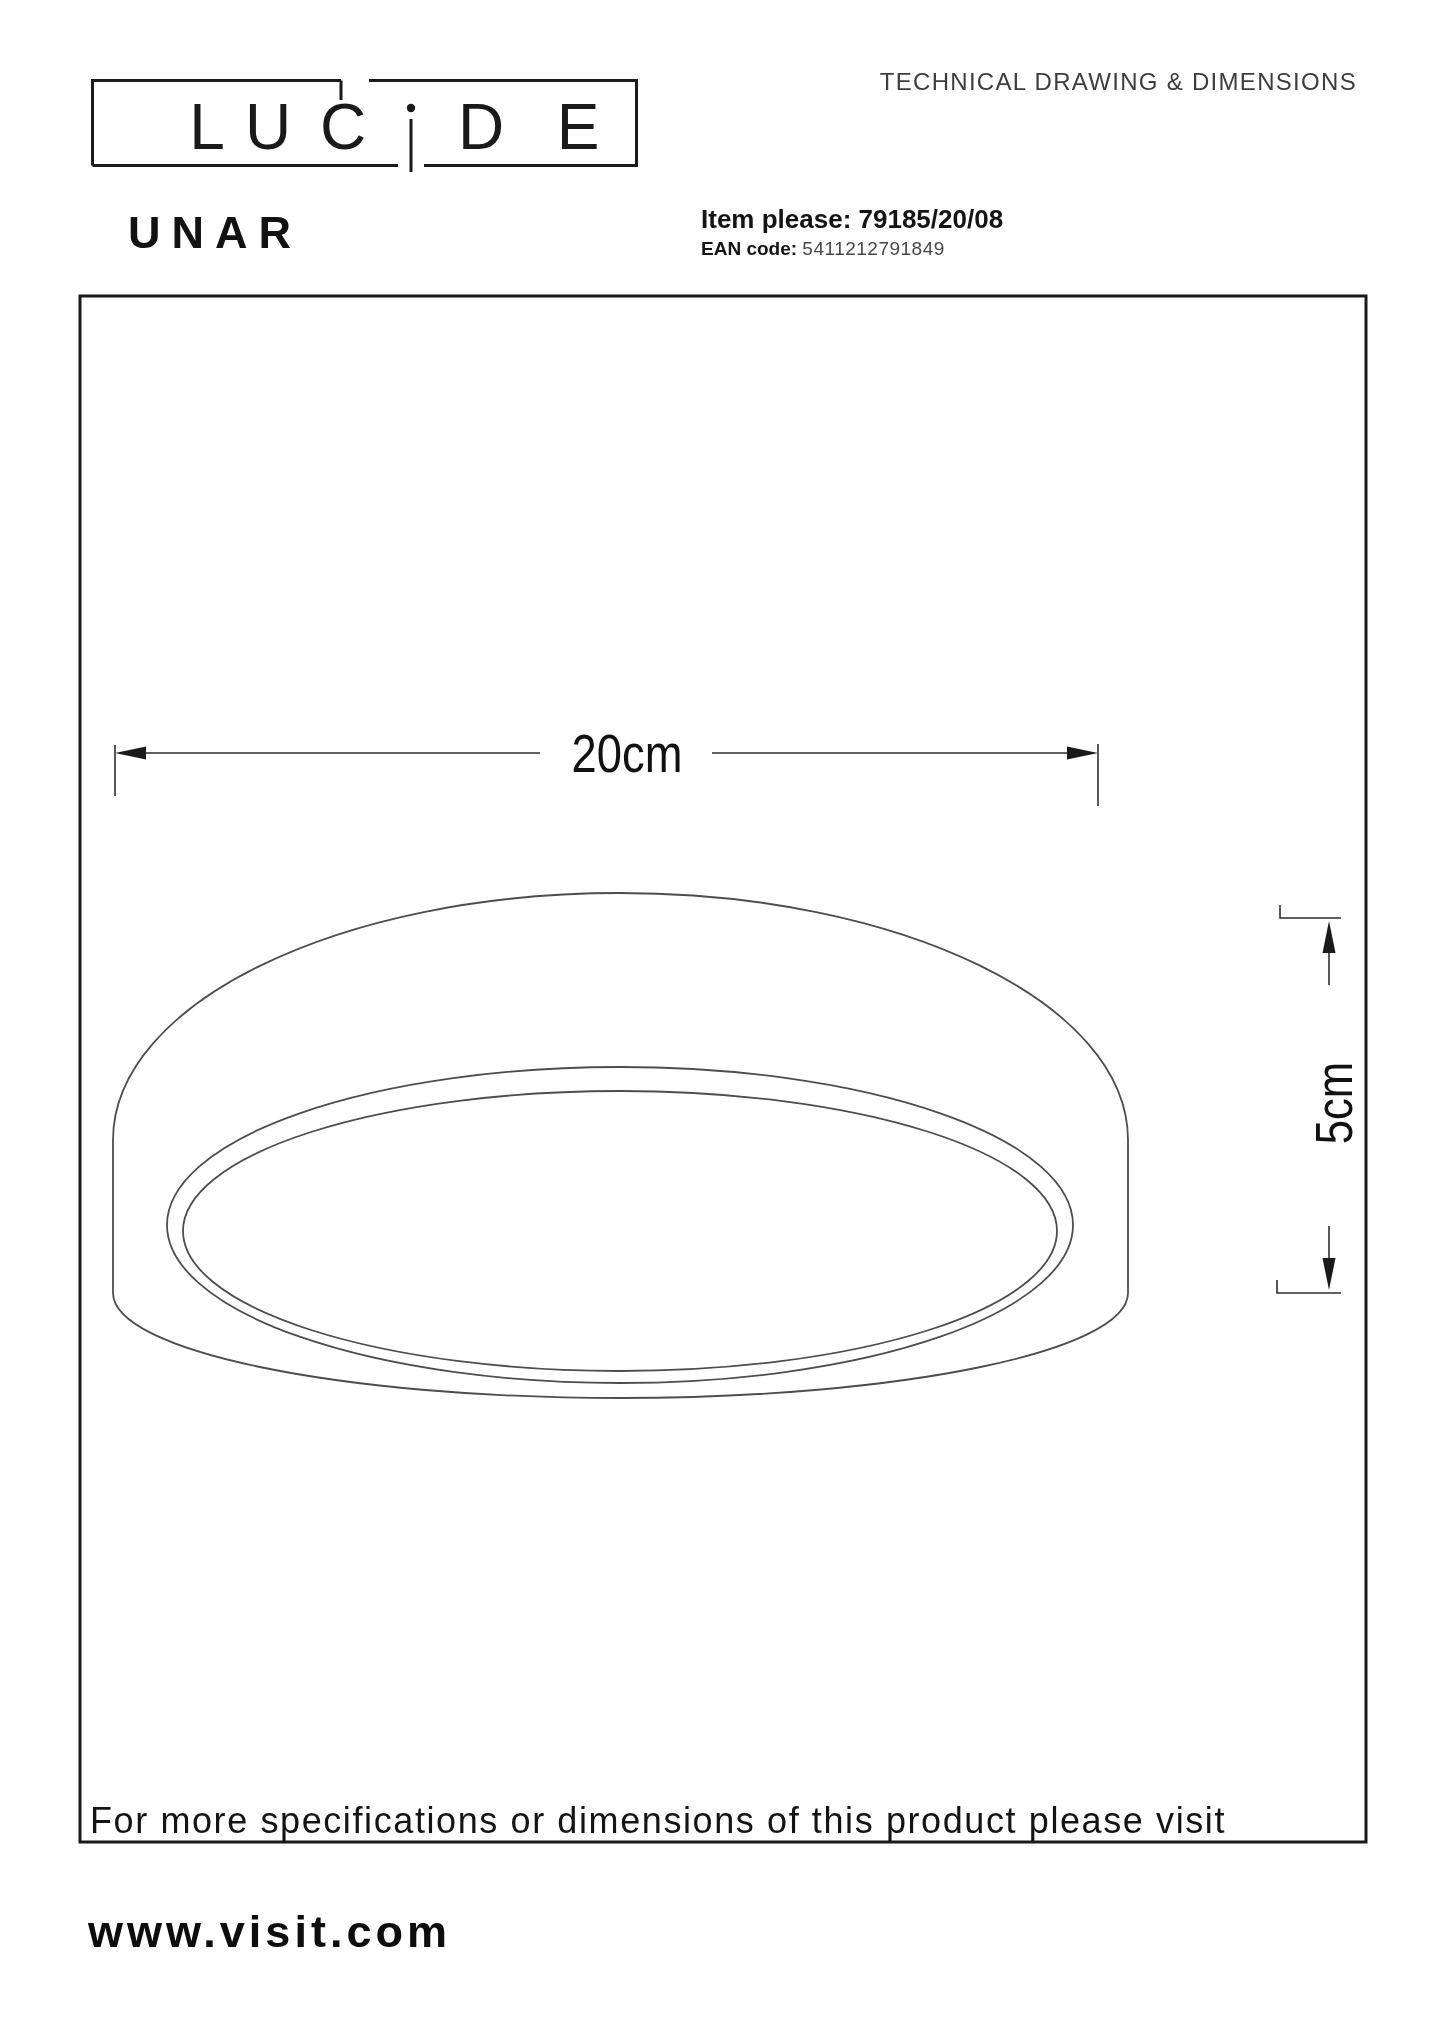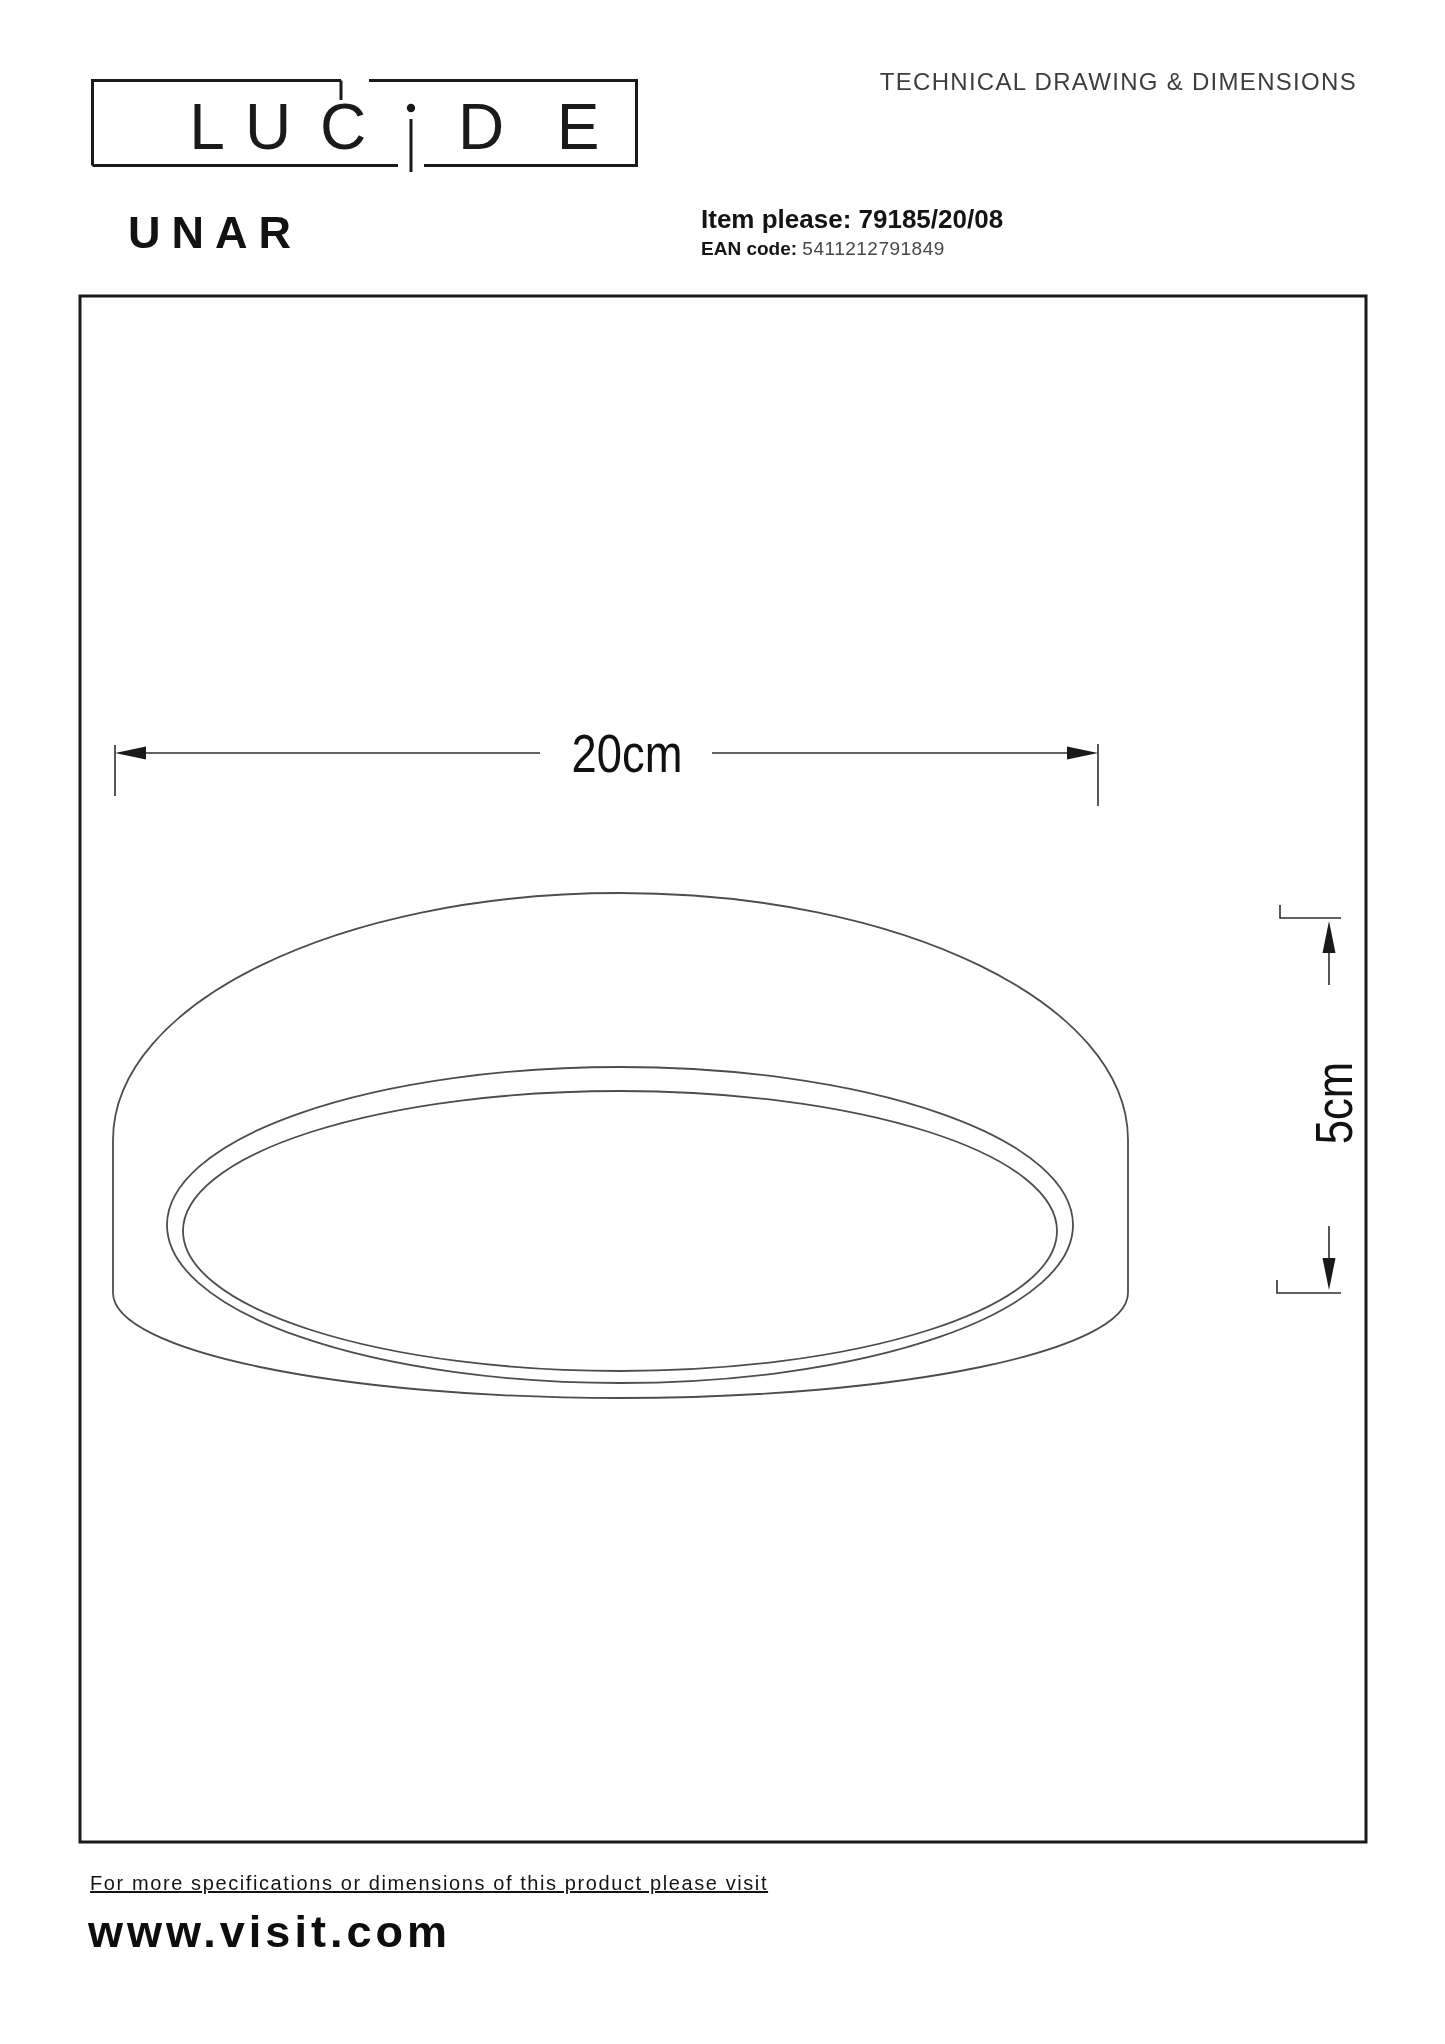--- a/index.html
+++ b/index.html
@@ -16,23 +16,22 @@
   .product-name{
     left:100px;top:210px;font-size:45px;font-weight:bold;letter-spacing:11px;
     color:#121212;line-height:1;margin-left:28px;
   }
   .item-block{left:701px;top:204px;line-height:30px;font-size:26px;white-space:nowrap;}
   .item-line1{font-weight:bold;color:#141414;}
   .item-line2{font-size:19px;color:#141414;}
   .item-line2 .lbl{font-weight:bold;}
   .item-line2 .val{font-weight:normal;color:#474747;letter-spacing:0.5px;}
   .footer-note{
-    left:90px;top:1872px;font-size:20px;letter-spacing:1.6px;color:#141414;
+    left:90px;top:1800px;font-size:36px;letter-spacing:1.6px;color:#141414;
     white-space:nowrap;
-    text-decoration:underline;
   }
   .footer-site{
     left:88px;top:1906px;font-size:45px;font-weight:bold;letter-spacing:4px;
     color:#0d0d0d;white-space:nowrap;
   }
   svg text{font-family:"Liberation Sans", sans-serif;}
 </style>
 </head>
 <body>
 

